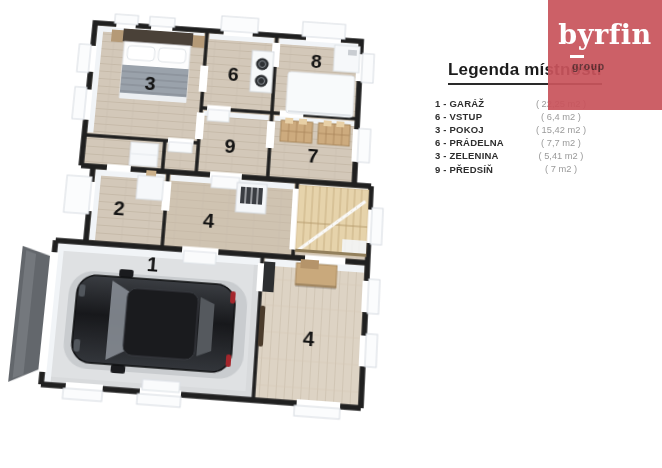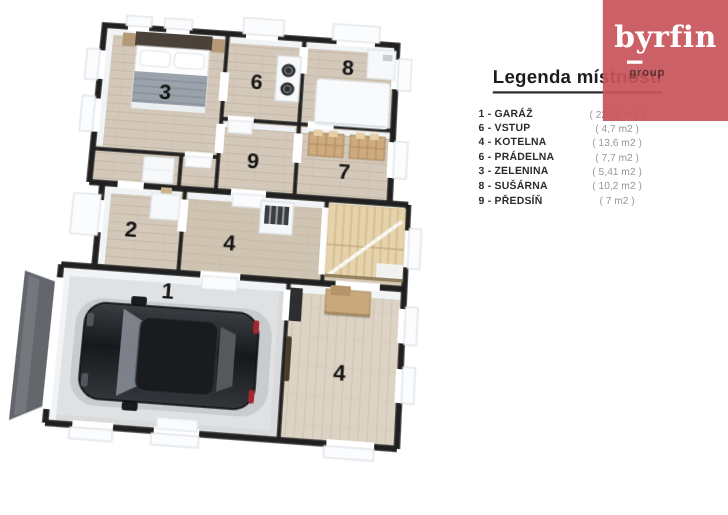--- a/index.html
+++ b/index.html
@@ -261,37 +261,33 @@
 
 <div class="legend">
   <div class="legend-title">Legenda místností</div>
   <div class="legend-rows">
     <div class="legend-row">
       <span class="r-label">1 - GARÁŽ</span>
       <span class="r-area">( 22,25 m2 )</span>
     </div>
     <div class="legend-row">
       <span class="r-label">6 - VSTUP</span>
-      <span class="r-area">( 4,7 m2 )</span>
-    </div>
-    <div class="legend-row">
-      <span class="r-label">4 - KOTELNA</span>
-      <span class="r-area">( 13,6 m2 )</span>
+      <span class="r-area">( 6,4 m2 )</span>
+    </div>
+    <div class="legend-row">
+      <span class="r-label">3 - POKOJ</span>
+      <span class="r-area">( 15,42 m2 )</span>
     </div>
     <div class="legend-row">
       <span class="r-label">6 - PRÁDELNA</span>
       <span class="r-area">( 7,7 m2 )</span>
     </div>
     <div class="legend-row">
       <span class="r-label">3 - ZELENINA</span>
       <span class="r-area">( 5,41 m2 )</span>
-    </div>
-    <div class="legend-row">
-      <span class="r-label">8 - SUŠÁRNA</span>
-      <span class="r-area">( 10,2 m2 )</span>
     </div>
     <div class="legend-row">
       <span class="r-label">9 - PŘEDSÍŇ</span>
       <span class="r-area">( 7 m2 )</span>
     </div>
   </div>
 </div>
 
 <div class="logo" style="background: rgb(201, 84, 92);">
   <div class="logo-brand">byrfin</div>

